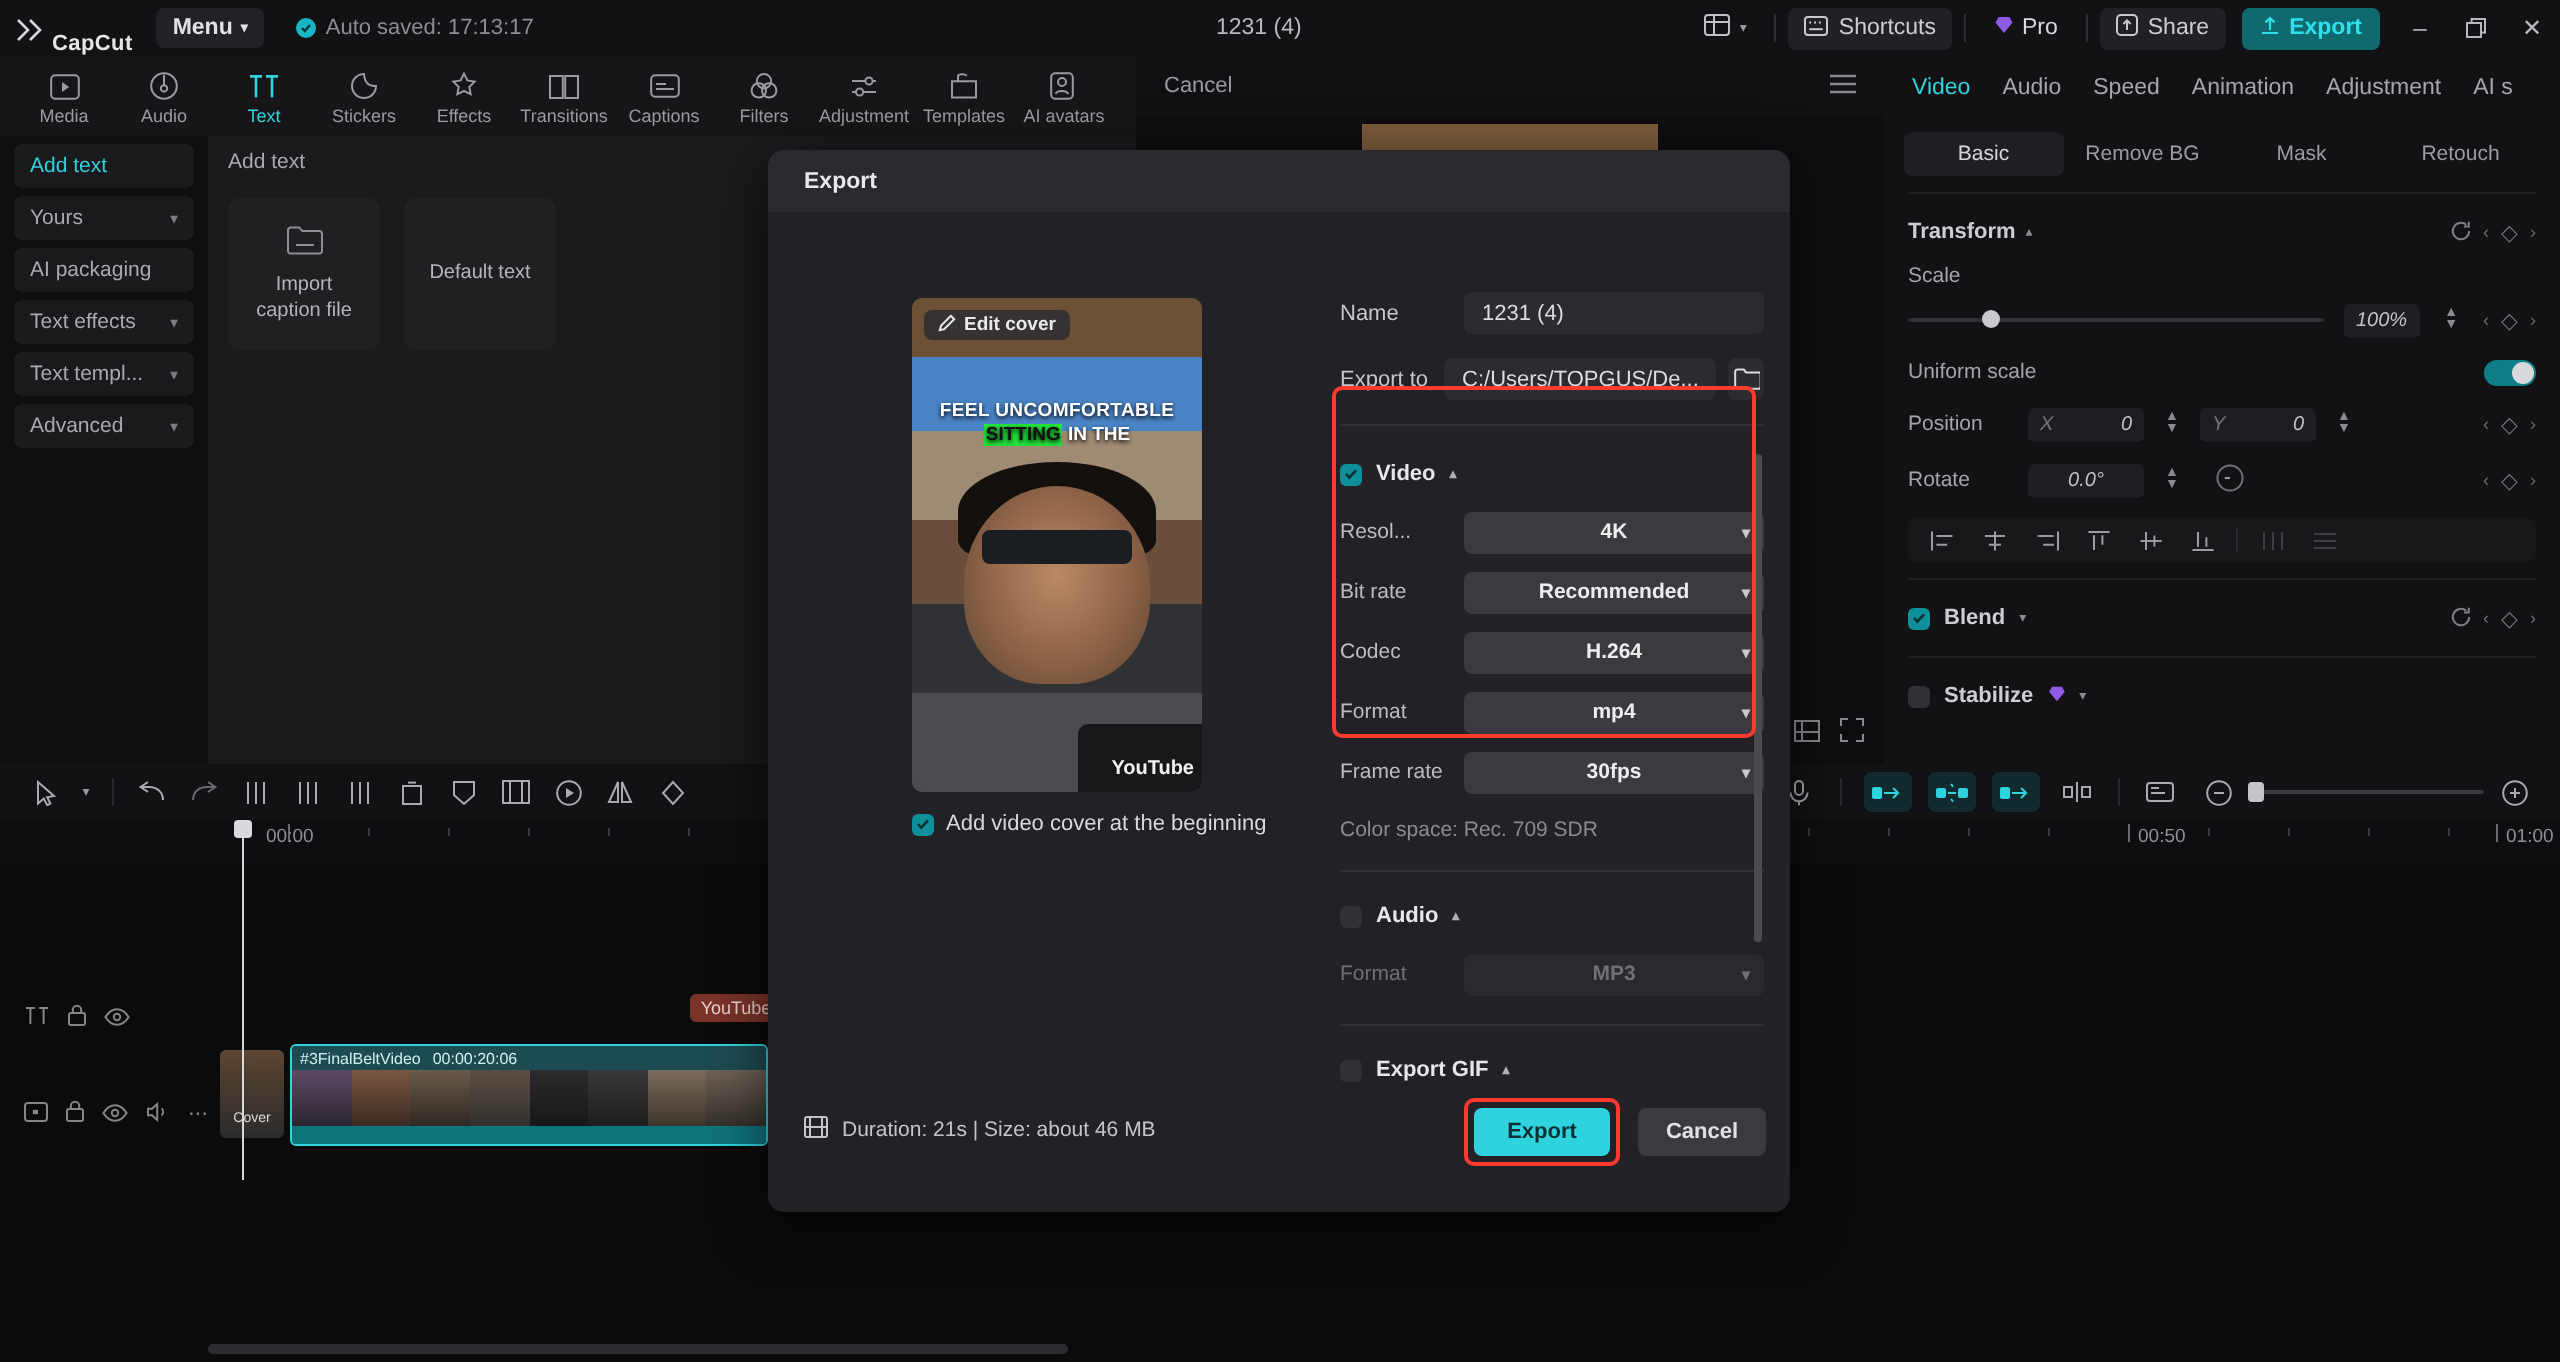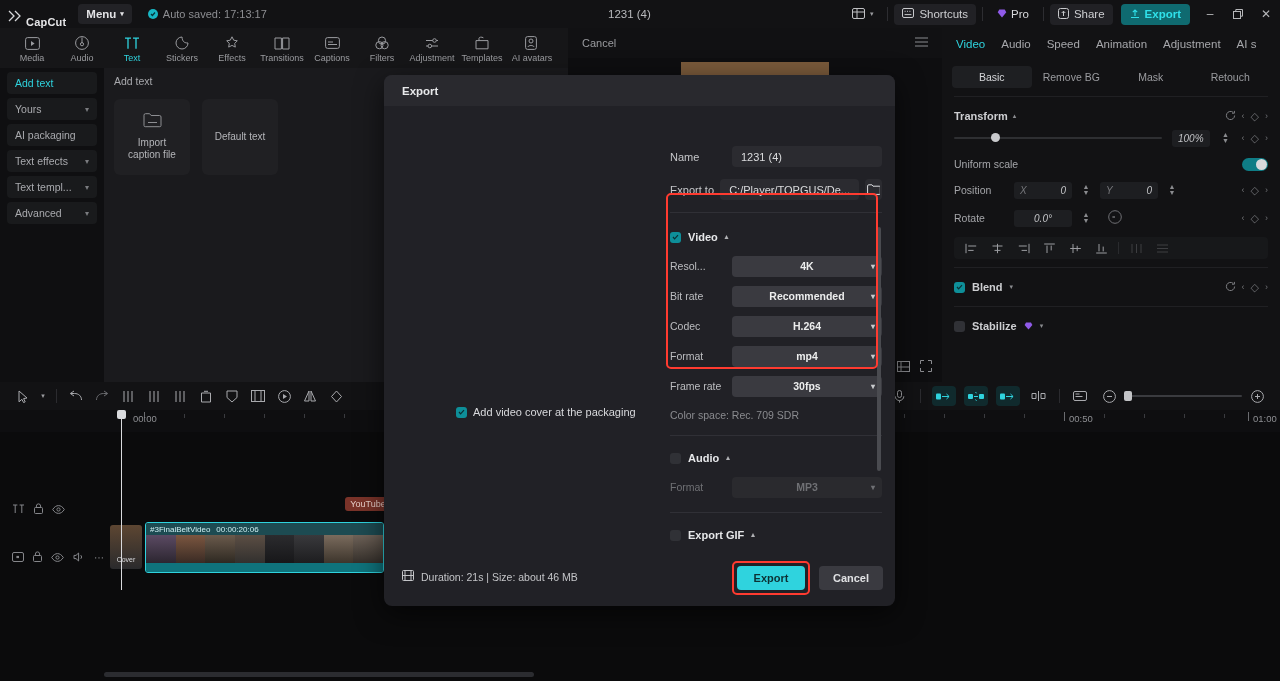--- a/index.html
+++ b/index.html
@@ -208,21 +208,21 @@
      color:#eceded; font-weight:700; }
   .select.disabled { background:#2a2a2e; color:#6f7074; }
   .select .car { position:absolute; right:7px; top:6px; color:#c9cacd; font-size:8px; }
   .colorspace { font-size:10.5px; color:#8a8b8f; margin-top:12px; }
 
   .hl-box { position:absolute; left:666px; top:193px; width:212px; height:176px;
      border:2px solid #ff3b30; border-radius:5px; pointer-events:none; }
   .dlg-scrollbar { position:absolute; left:877px; top:196px; width:4px; height:244px;
      border-radius:2px; background:#4a4b50; }
 
-  .dlg-foot { position:absolute; left:0; bottom:4px; width:511px; height:44px; }
+  .dlg-foot { position:absolute; left:0; bottom:16px; width:511px; height:44px; }
   .dur { position:absolute; left:18px; top:12px; display:flex; align-items:center; gap:7px;
      font-size:10.5px; color:#c4c5c8; }
   .btn-export { position:absolute; right:90px; top:8px; width:68px; height:24px; background:#2fd3de;
      border-radius:4px; display:flex; align-items:center; justify-content:center;
      font-size:11px; color:#0c3134; font-weight:700; }
   .btn-cancel { position:absolute; right:12px; top:8px; width:64px; height:24px; background:#3a3a40;
      border-radius:4px; display:flex; align-items:center; justify-content:center;
      font-size:11px; color:#e0e1e3; font-weight:700; }
   .hl-export { position:absolute; right:85px; top:3px; width:78px; height:34px;
      border:2px solid #ff3b30; border-radius:5px; pointer-events:none; }
@@ -515,20 +515,23 @@
         <span><svg width="11" height="11" viewBox="0 0 11 11">
               <path d="M9.6 5.5a4.1 4.1 0 11-1.4-3.1" stroke="#7d7e82" fill="none"></path>
               <path d="M9.4.9v2.3H7" stroke="#7d7e82" fill="none"></path>
             </svg></span>
         <span>‹</span>
         <span class="dm">◇</span>
         <span>›</span>
       </span>
     </div>
 
+    <div class="rp-row">
+      <span>Scale</span>
+    </div>
     <div class="rp-row" style="gap:10px">
       <span class="slider-track">
           <span class="slider-knob"></span>
         </span>
       <span class="numbox">100%</span>
       <span class="spin">
           <span>▲</span>
           <span>▼</span>
         </span>
       <span class="kf">
@@ -891,38 +894,58 @@
     </div>
     <div class="wave"></div>
   </div>
 
   <div class="playhead"></div>
 
   <div class="dialog">
     <div class="dlg-head">Export</div>
     <div class="dlg-body">
 
+      <div class="cover">
+        <div class="cover-img"></div>
+        <div class="cover-hair"></div>
+        <div class="cover-face"></div>
+        <div class="cover-glass"></div>
+        <div class="edit-cover">
+          <span>
+            <svg width="9" height="9" viewBox="0 0 9 9">
+                <path d="M6.4.9l1.7 1.7-5 5L.9 8.1l.6-2.2z" stroke="#e9eaec" fill="none"></path>
+              </svg>
+          </span>
+          <span>Edit cover</span>
+        </div>
+        <div class="cover-cap1">FEEL UNCOMFORTABLE</div>
+        <div class="cover-cap2">
+          <b>SITTING</b><span> IN THE</span>
+        </div>
+        <div class="yt-box"></div>
+        <div class="yt-badge">YouTube</div>
+      </div>
 
       <div class="cover-chk">
         <span class="chk-teal">
           <svg width="7" height="6" viewBox="0 0 7 6">
               <path d="M1 3l1.6 1.8L6 1.2" stroke="#0a2f33" stroke-width="1.2" fill="none"></path>
             </svg>
         </span>
-        <span>Add video cover at the packaging</span>
+        <span>Add video cover at the beginning</span>
       </div>
 
       <div class="form">
         <div class="frow">
           <span class="flabel">Name</span>
           <span class="finput">1231 (4)</span>
         </div>
         <div class="frow">
           <span class="flabel">Export to</span>
-          <span class="finput">C:/Player/TOPGUS/De...</span>
+          <span class="finput">C:/Users/TOPGUS/De...</span>
           <span class="folder-btn">
             <svg width="13" height="11" viewBox="0 0 13 11">
                 <path d="M.6 2A1.2 1.2 0 011.8.8h3.1l1.1 1.4h6.4a.9.9 0 01.9.9v6.4a.9.9 0 01-.9.9H1.5a.9.9 0 01-.9-.9z" stroke="#dcdde0" fill="none"></path>
               </svg>
           </span>
         </div>
         <div class="hr"></div>
 
         <div class="sec" style="margin-top:14px">
           <div class="sec-head">

